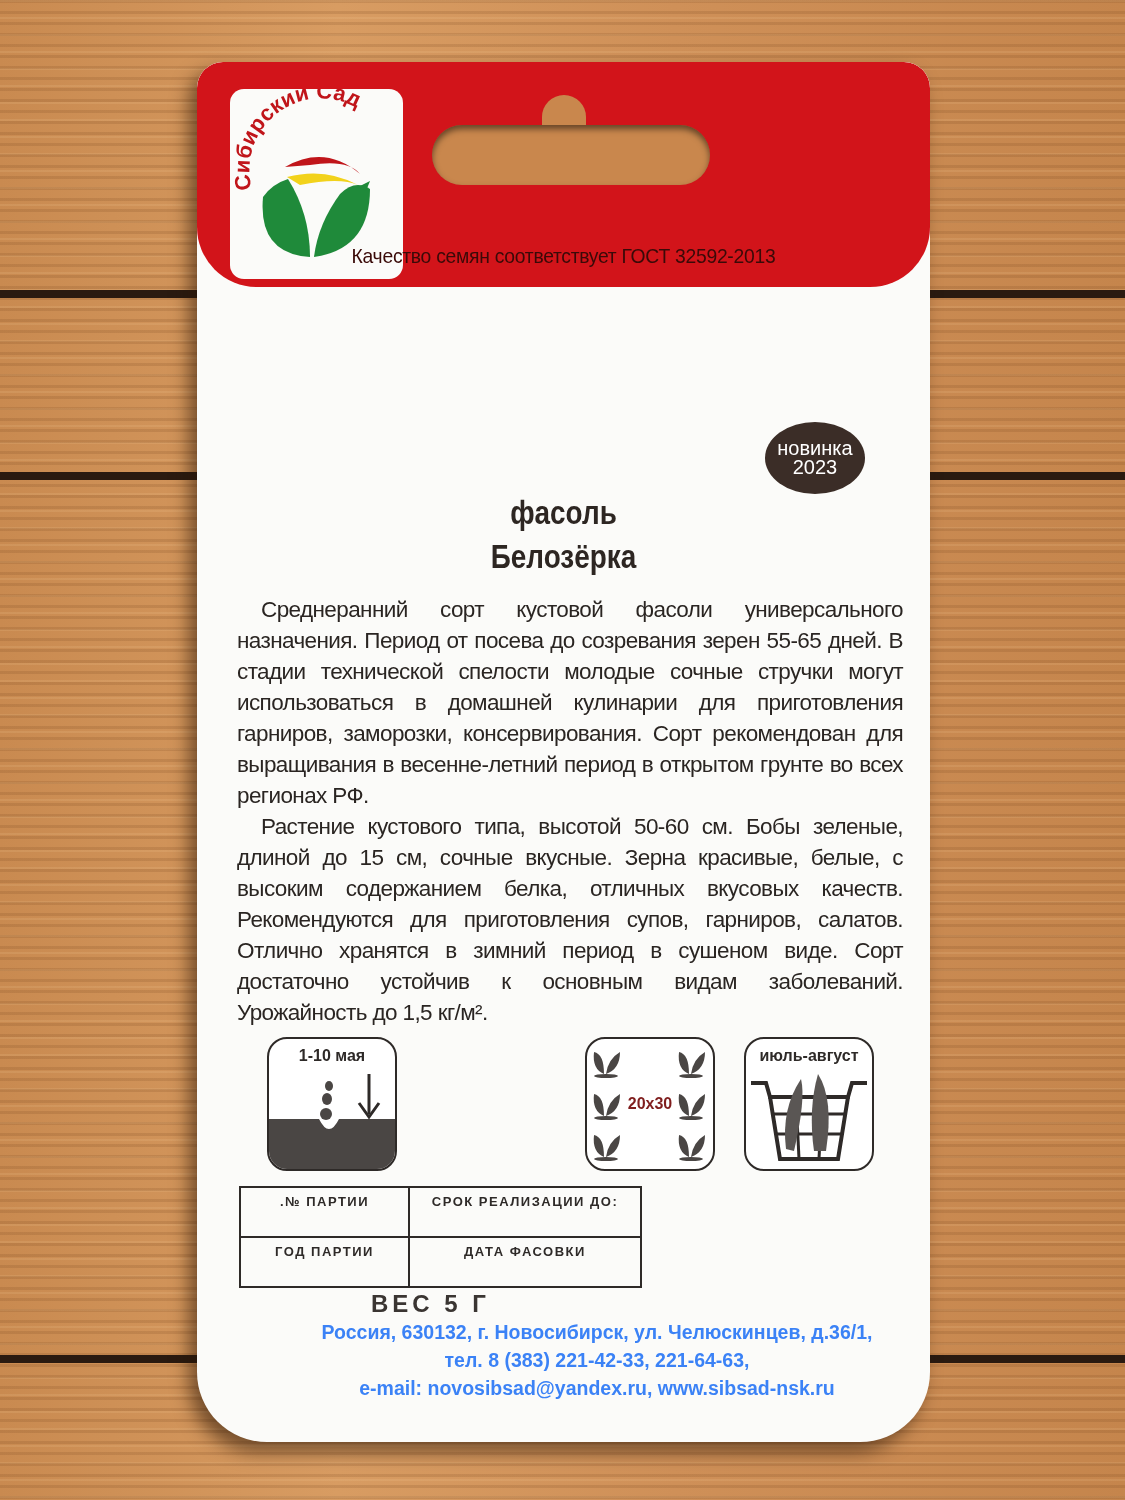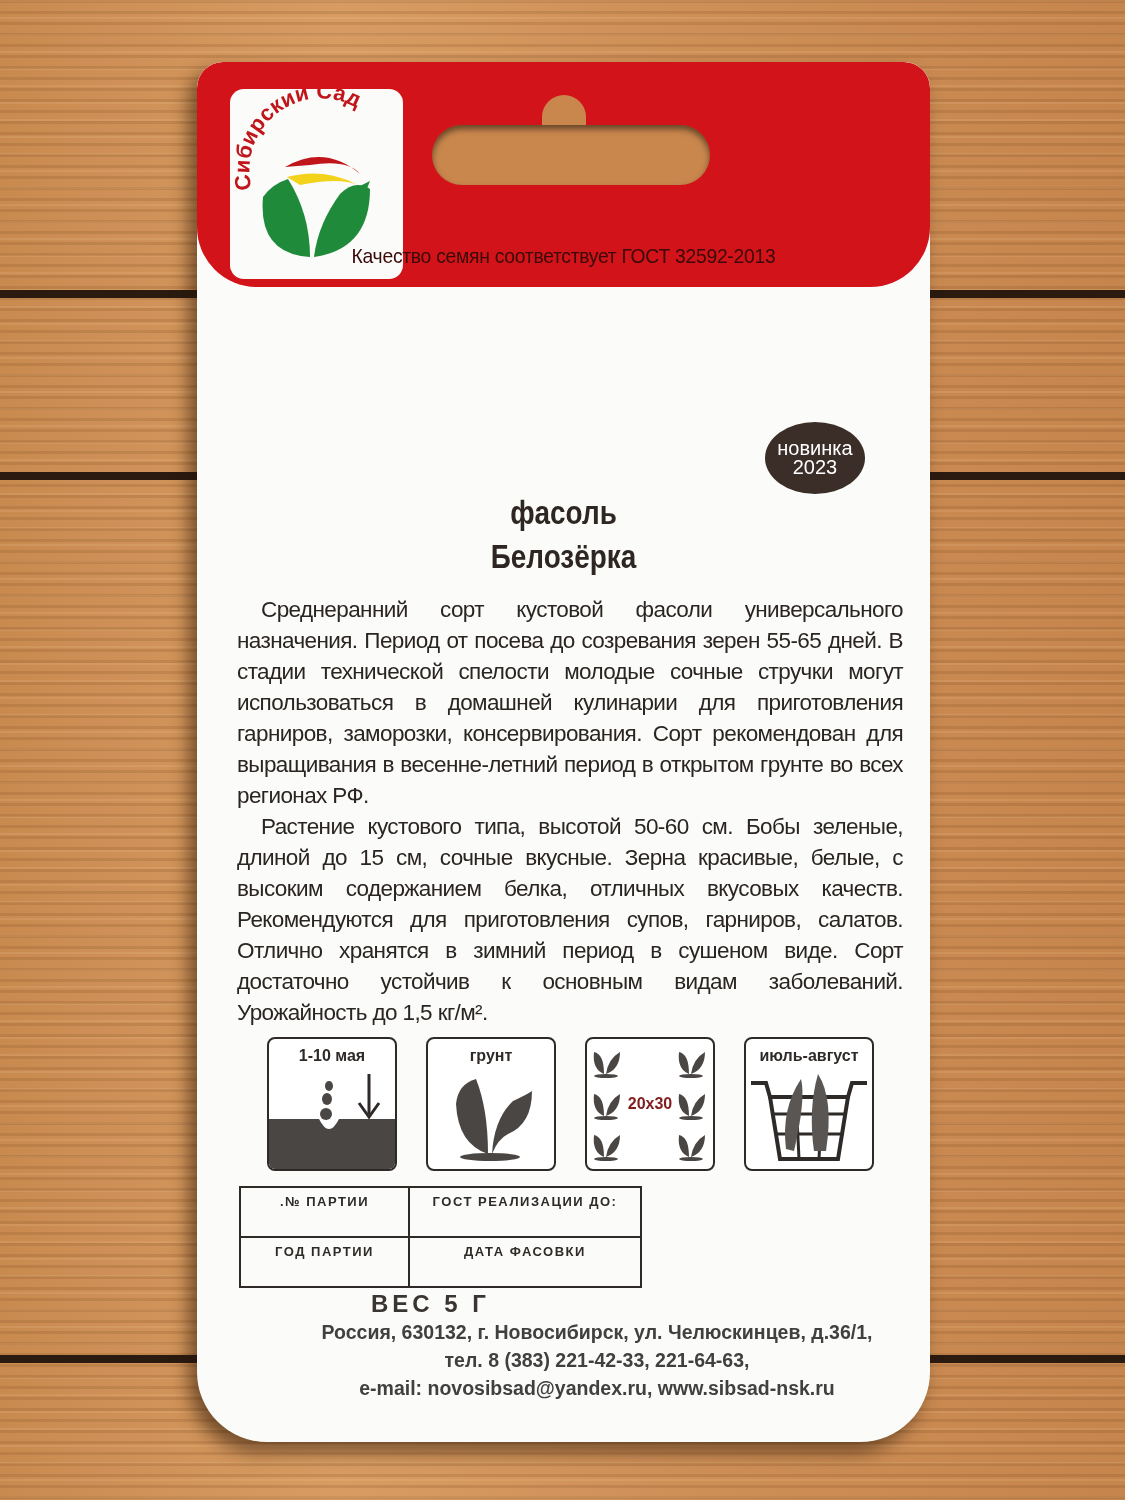--- a/index.html
+++ b/index.html
@@ -56,41 +56,41 @@
     transform:scaleX(0.82);
   }
   .desc {
     position:absolute; left:40px; width:666px; font-size:22.5px; line-height:31px;
     color:#2a2522; text-align:justify; text-align-last:left;
   }
   .desc p { margin:0; text-indent:24px; letter-spacing:-0.6px; }
   .icons { position:absolute; left:70px; top:975px; width:606px; height:134px; }
   .icon-card {
     position:absolute; top:0; width:126px; height:130px;
-    border:2.5px solid #2e2a28; border-radius:8px; background:#fff; overflow:hidden;
+    border:2.5px solid #2e2a28; border-radius:20px; background:#fff; overflow:hidden;
   }
   .icon-label {
     position:absolute; left:0; right:0; top:8px; text-align:center;
     font-size:16px; font-weight:bold; color:#2e2a28;
   }
   .info-table {
     position:absolute; left:42px; top:1124px; width:403px; height:100px;
     border:2px solid #0f766e; border-collapse:collapse;
   }
   .info-table td {
     border:2px solid #2e2a28; vertical-align:top; text-align:center;
     font-size:13px; font-weight:bold; letter-spacing:1.5px; color:#2e2a28; padding-top:6px;
   }
   .weight {
     position:absolute; left:174px; top:1228px; font-size:24px; font-weight:bold;
     letter-spacing:4px; color:#3a3532;
   }
   .contacts {
     position:absolute; left:60px; width:680px; top:1256px; text-align:center;
-    font-size:19.5px; line-height:28px; color:#404040; font-weight:bold;
+    font-size:19.5px; line-height:28px; color:#3b82f6; font-weight:bold;
   }
 </style>
 </head>
 <body>
 
 <div class="wood"></div>
 <div class="plank-gap" style="top:290px"></div>
 <div class="plank-gap" style="top:472px"></div>
 <div class="plank-gap" style="top:1355px"></div>
 
@@ -143,28 +143,20 @@
       <svg width="126" height="130" style="position:absolute;left:0;top:0">
         <path d="M0,80 L50,80 Q60,100 70,80 L126,80 L126,130 L0,130 Z" fill="#4a4644"></path>
         <ellipse cx="60" cy="47" rx="4" ry="5" fill="#4a4644"></ellipse>
         <ellipse cx="58" cy="60" rx="5" ry="6" fill="#4a4644"></ellipse>
         <ellipse cx="57" cy="75" rx="6" ry="6" fill="#4a4644"></ellipse>
         <line x1="100" y1="35" x2="100" y2="75" stroke="#2e2a28" stroke-width="3"></line>
         <path d="M90,64 L100,78 L110,64" stroke="#2e2a28" stroke-width="3" fill="none"></path>
       </svg>
     </div>
 
-    <div class="icon-card" style="left:159px">
-      <div class="icon-label">грунт</div>
-      <svg width="126" height="130" style="position:absolute;left:0;top:0">
-        <path d="M60,115 Q30,105 28,65 Q30,45 48,40 Q60,70 60,115 Z" fill="#4a4644"></path>
-        <path d="M64,115 Q66,80 85,62 Q100,55 104,52 Q104,85 80,95 Q70,100 64,115 Z" fill="#4a4644"></path>
-        <ellipse cx="62" cy="118" rx="30" ry="4" fill="#4a4644"></ellipse>
-      </svg>
-    </div>
 
     <div class="icon-card" style="left:318px">
       <svg width="126" height="130" style="position:absolute;left:0;top:0">
         <g fill="#4a4644">
           <g transform="translate(5,5)">
               <path d="M12,30 Q0,25 2,8 Q12,10 12,30Z M14,30 Q16,15 28,8 Q28,25 14,30Z"></path>
               <ellipse cx="14" cy="32" rx="12" ry="2"></ellipse>
             </g>
           <g transform="translate(90,5)">
               <path d="M12,30 Q0,25 2,8 Q12,10 12,30Z M14,30 Q16,15 28,8 Q28,25 14,30Z"></path>
@@ -203,21 +195,21 @@
         <path d="M40,110 Q35,70 55,40 Q60,60 48,112 Z" fill="#5a5654"></path>
         <path d="M68,112 Q62,70 72,35 Q88,60 80,112 Z" fill="#5a5654"></path>
       </svg>
     </div>
   </div>
 
   <table class="info-table">
     <tbody>
         <tr style="height:50px">
       <td style="width:165px">.№ ПАРТИИ</td>
-      <td>ГОСТ РЕАЛИЗАЦИИ ДО:</td>
+      <td>СРОК РЕАЛИЗАЦИИ ДО:</td>
     </tr>
     <tr style="height:50px">
       <td>ГОД  ПАРТИИ</td>
       <td>ДАТА  ФАСОВКИ</td>
     </tr>
   </tbody>
     </table>
 
   <div class="weight">ВЕС 5 Г</div>
 

